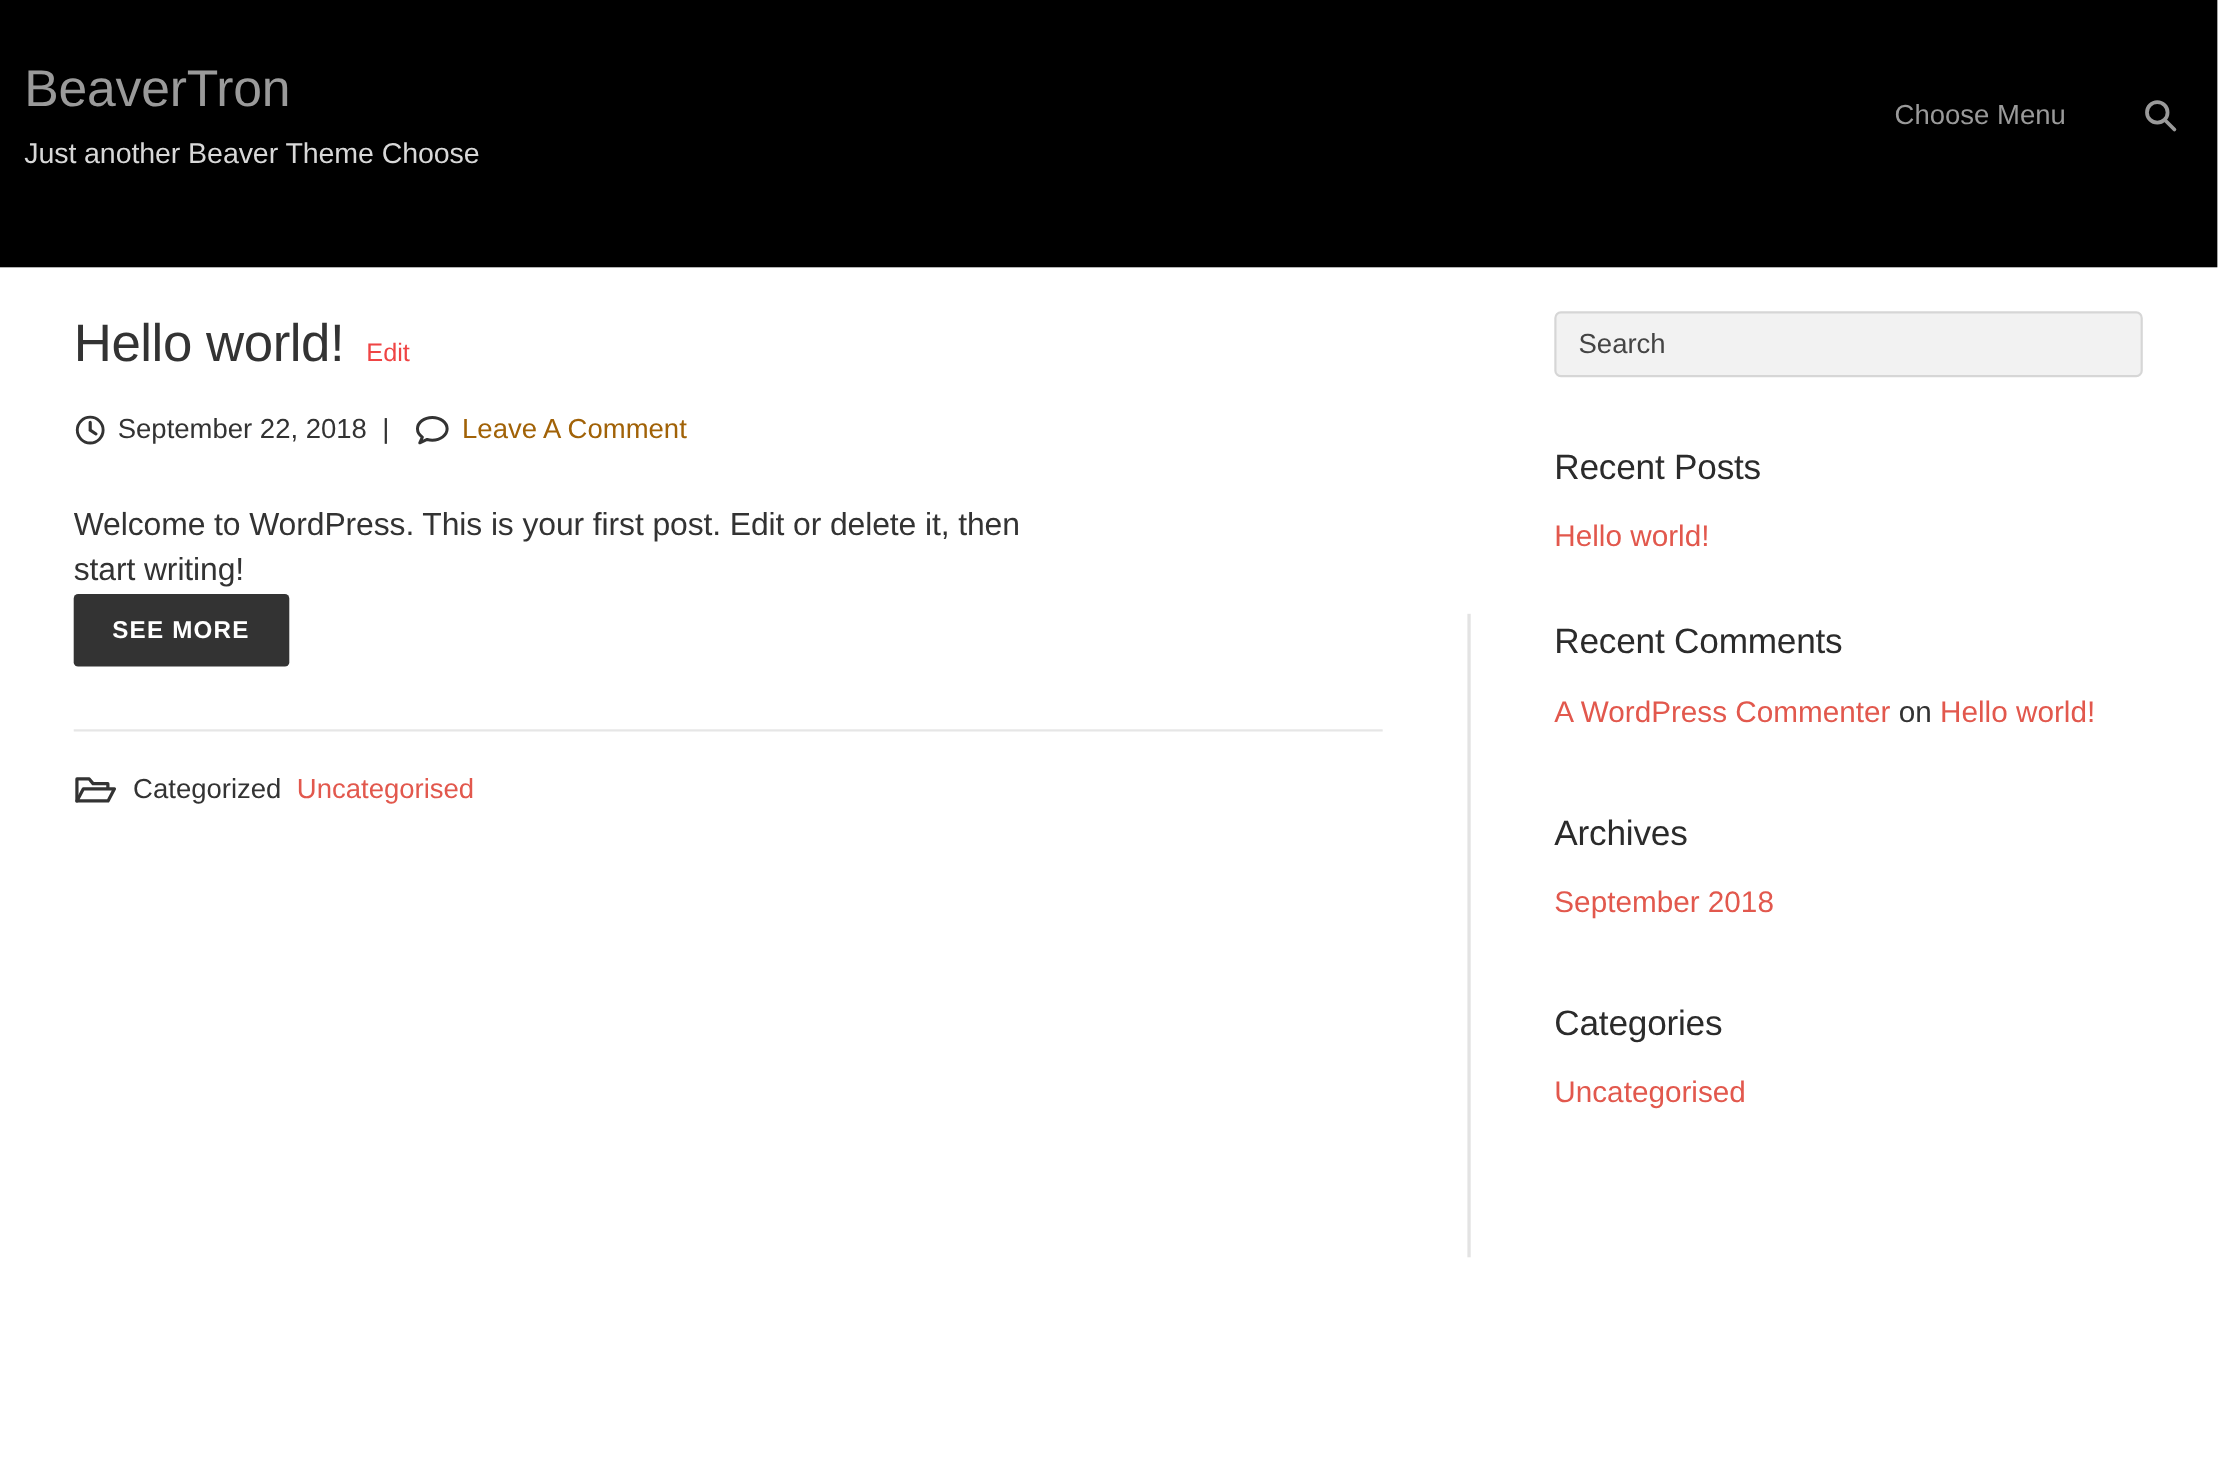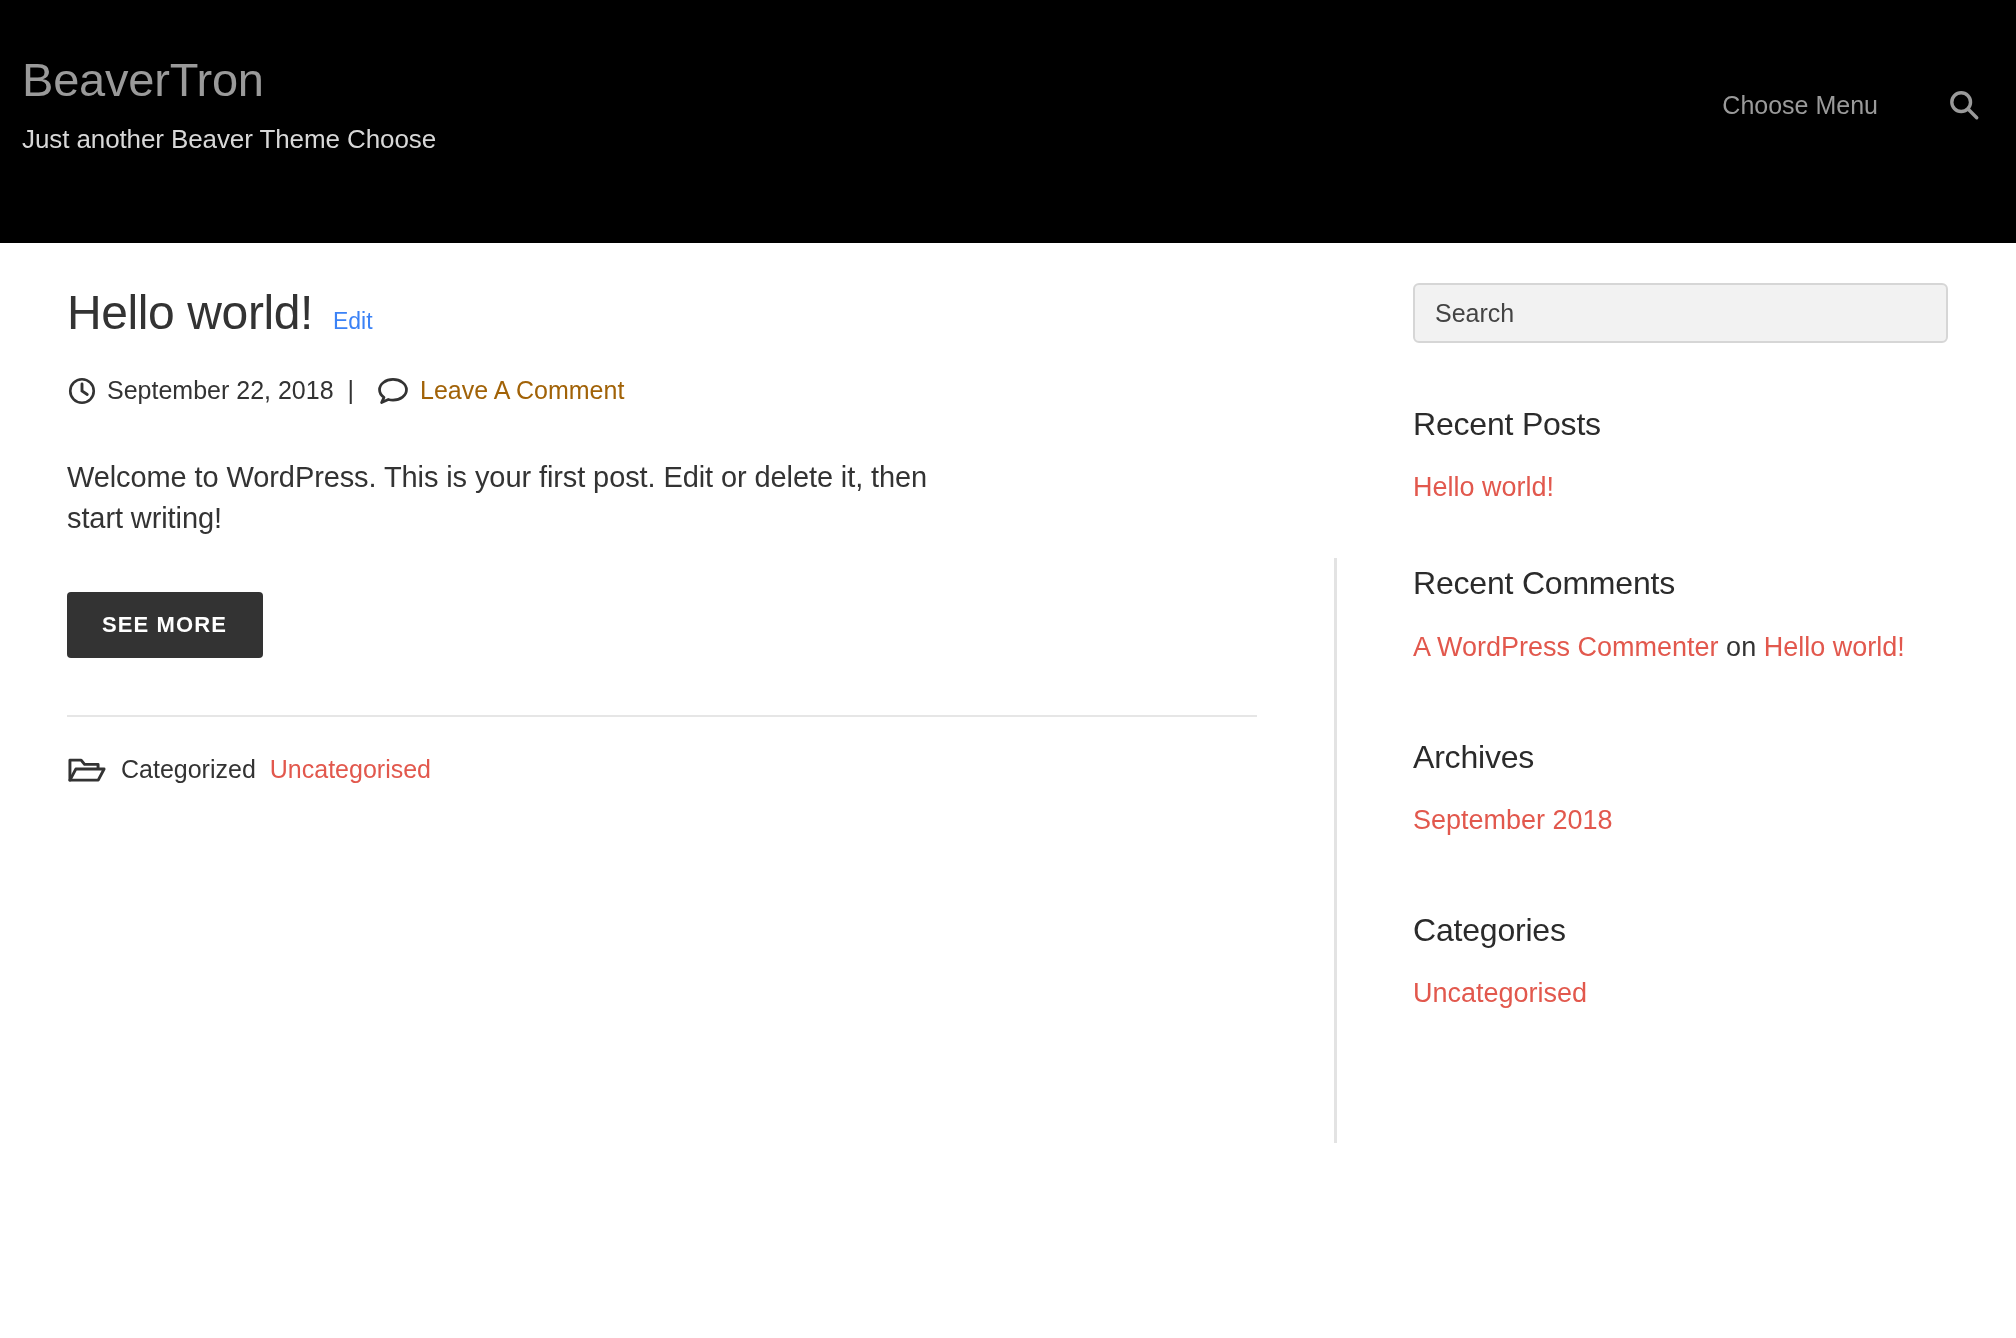--- a/index.html
+++ b/index.html
@@ -118,21 +118,21 @@
   .post-title {
     font-size: 48px;
     font-weight: 400;
     color: #333333;
     letter-spacing: -0.4px;
     line-height: 1.1;
   }
 
   .edit-link {
     font-size: 23px;
-    color: #3b82f6;
+    color: #ef4444;
     text-decoration: none;
     cursor: pointer;
   }
 
   .post-meta {
     display: flex;
     align-items: center;
     margin-top: 35px;
     font-size: 25px;
     color: #333333;
@@ -167,21 +167,20 @@
     margin-top: 50px;
     font-size: 29px;
     line-height: 1.43;
     color: #333333;
     max-width: 905px;
     letter-spacing: -0.1px;
   }
 
   .see-more-btn {
     display: inline-block;
-    margin-top: 52px;
     background: #333333;
     color: #ffffff;
     border: none;
     border-radius: 4px;
     padding: 22px 36px 22px 35px;
     font-size: 22px;
     font-weight: 700;
     letter-spacing: 1.1px;
     text-transform: uppercase;
     font-family: "Liberation Sans", sans-serif;

